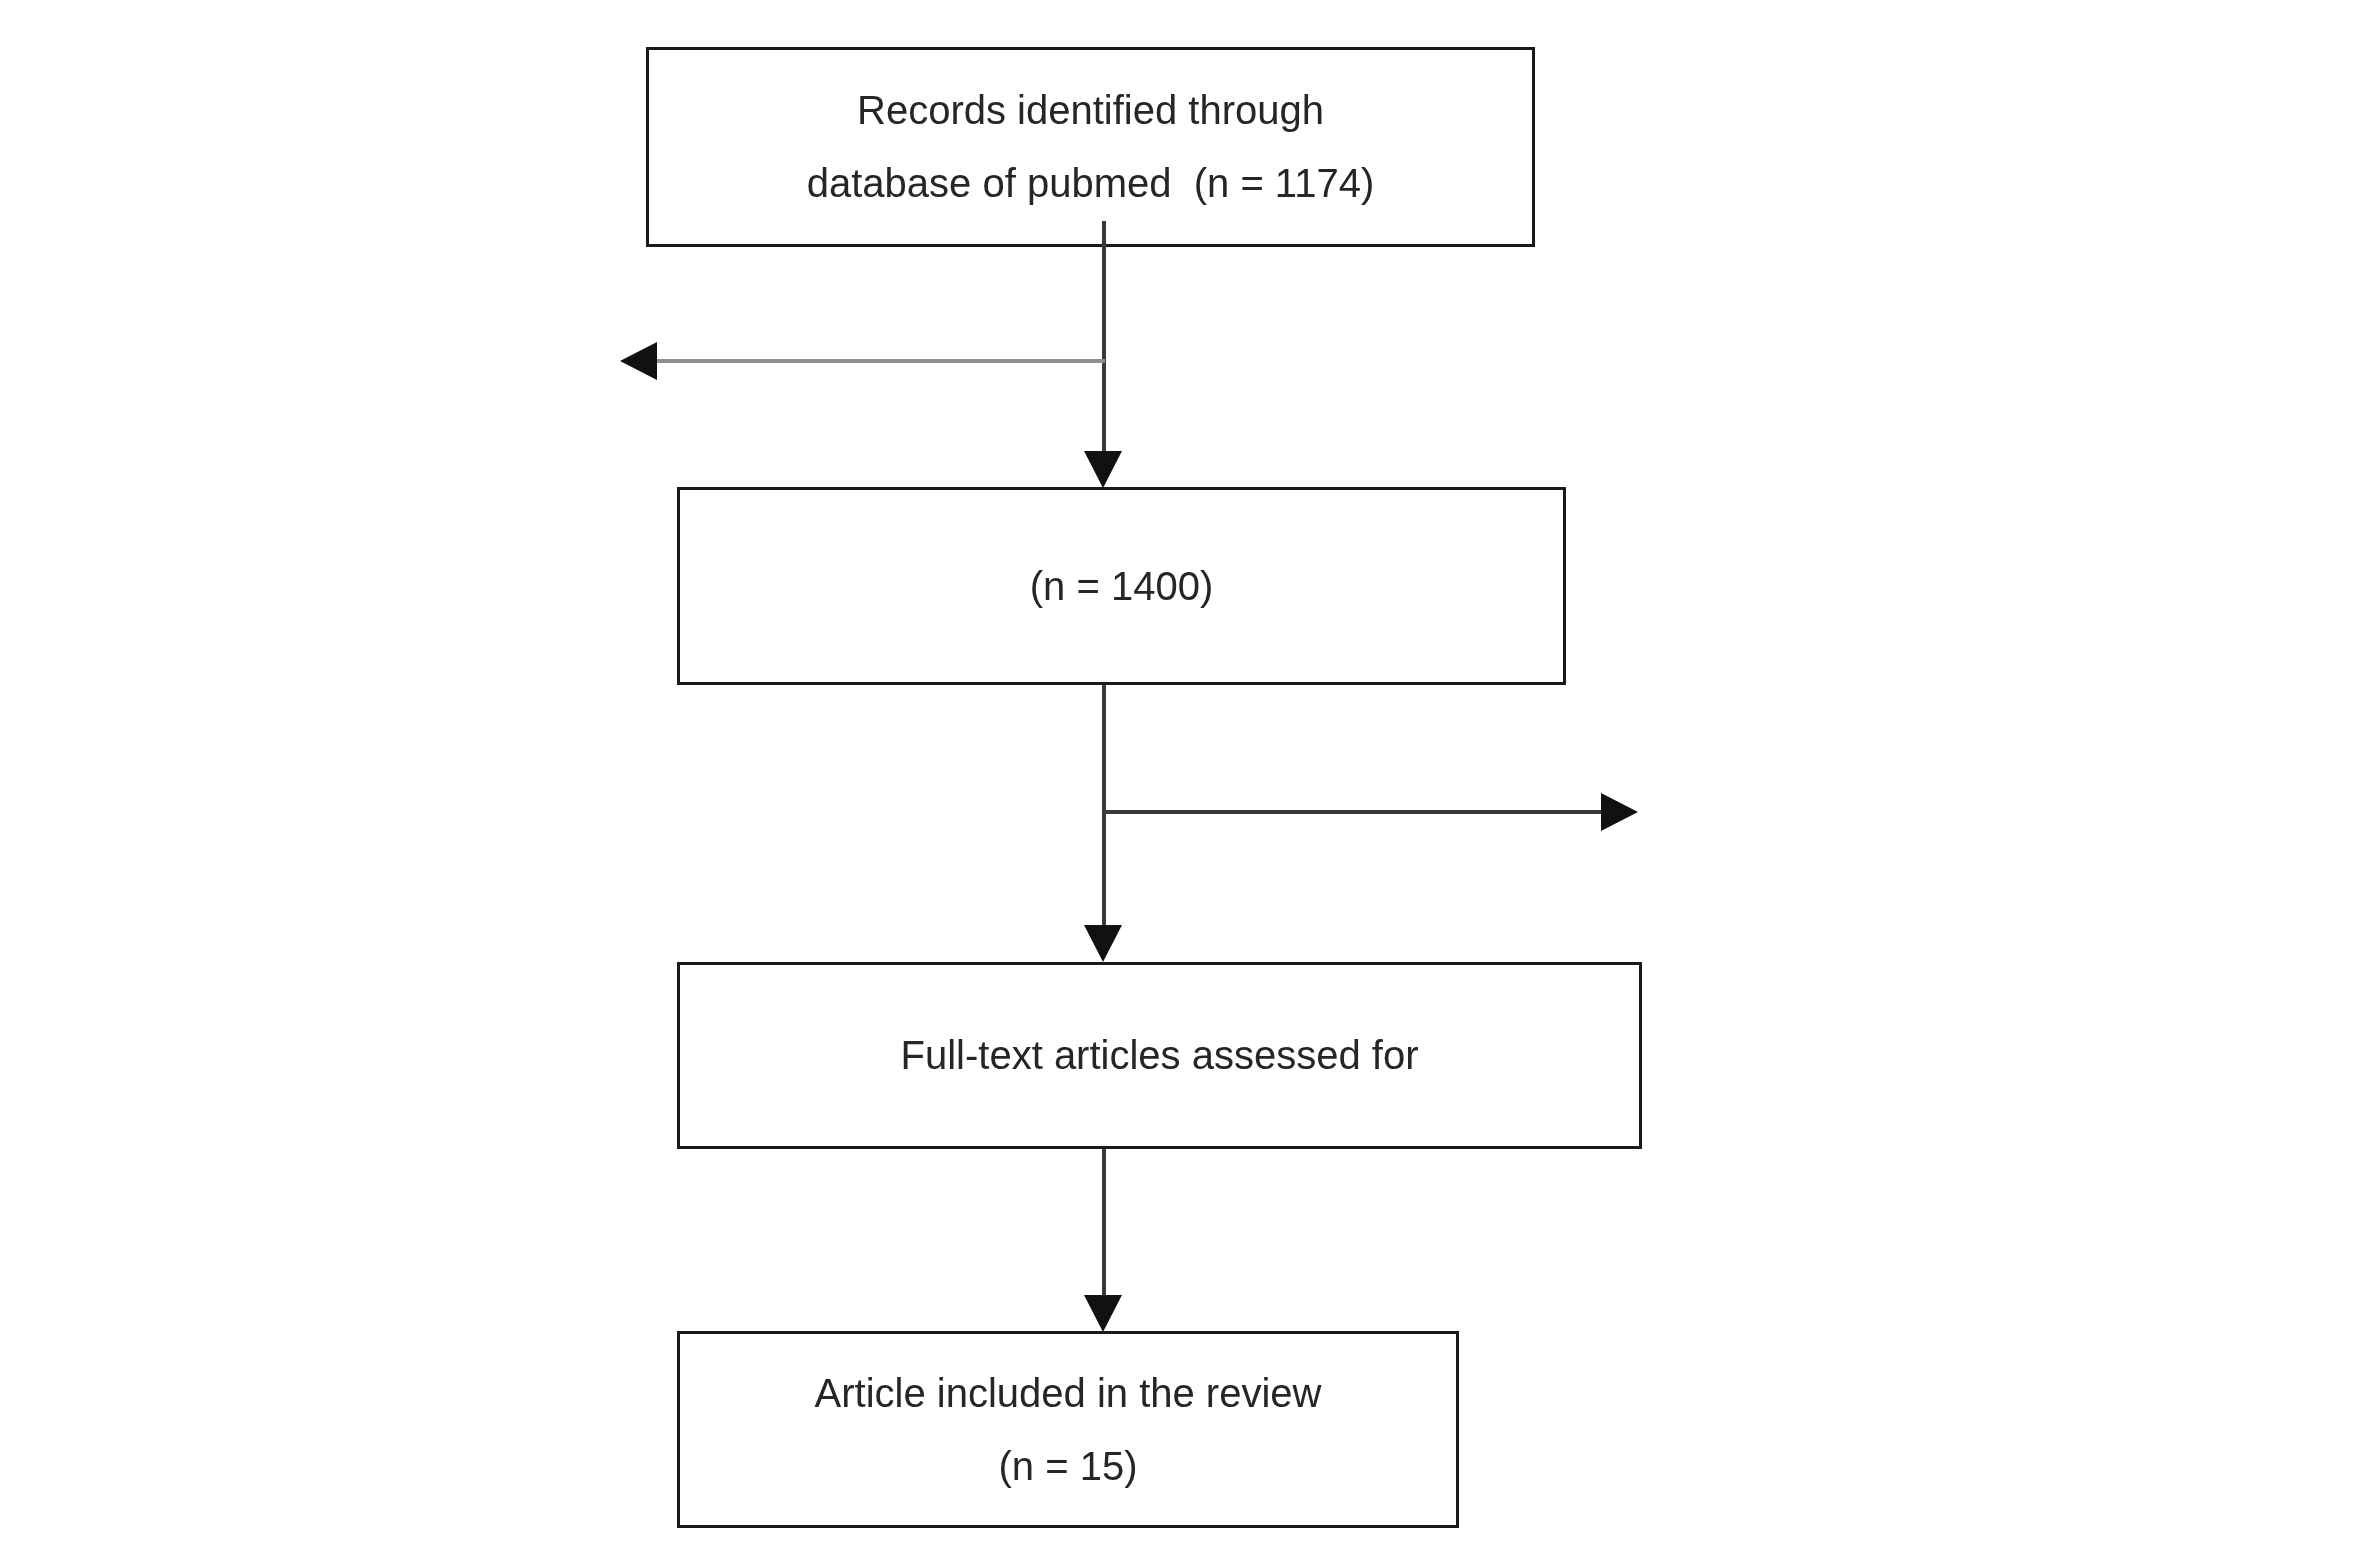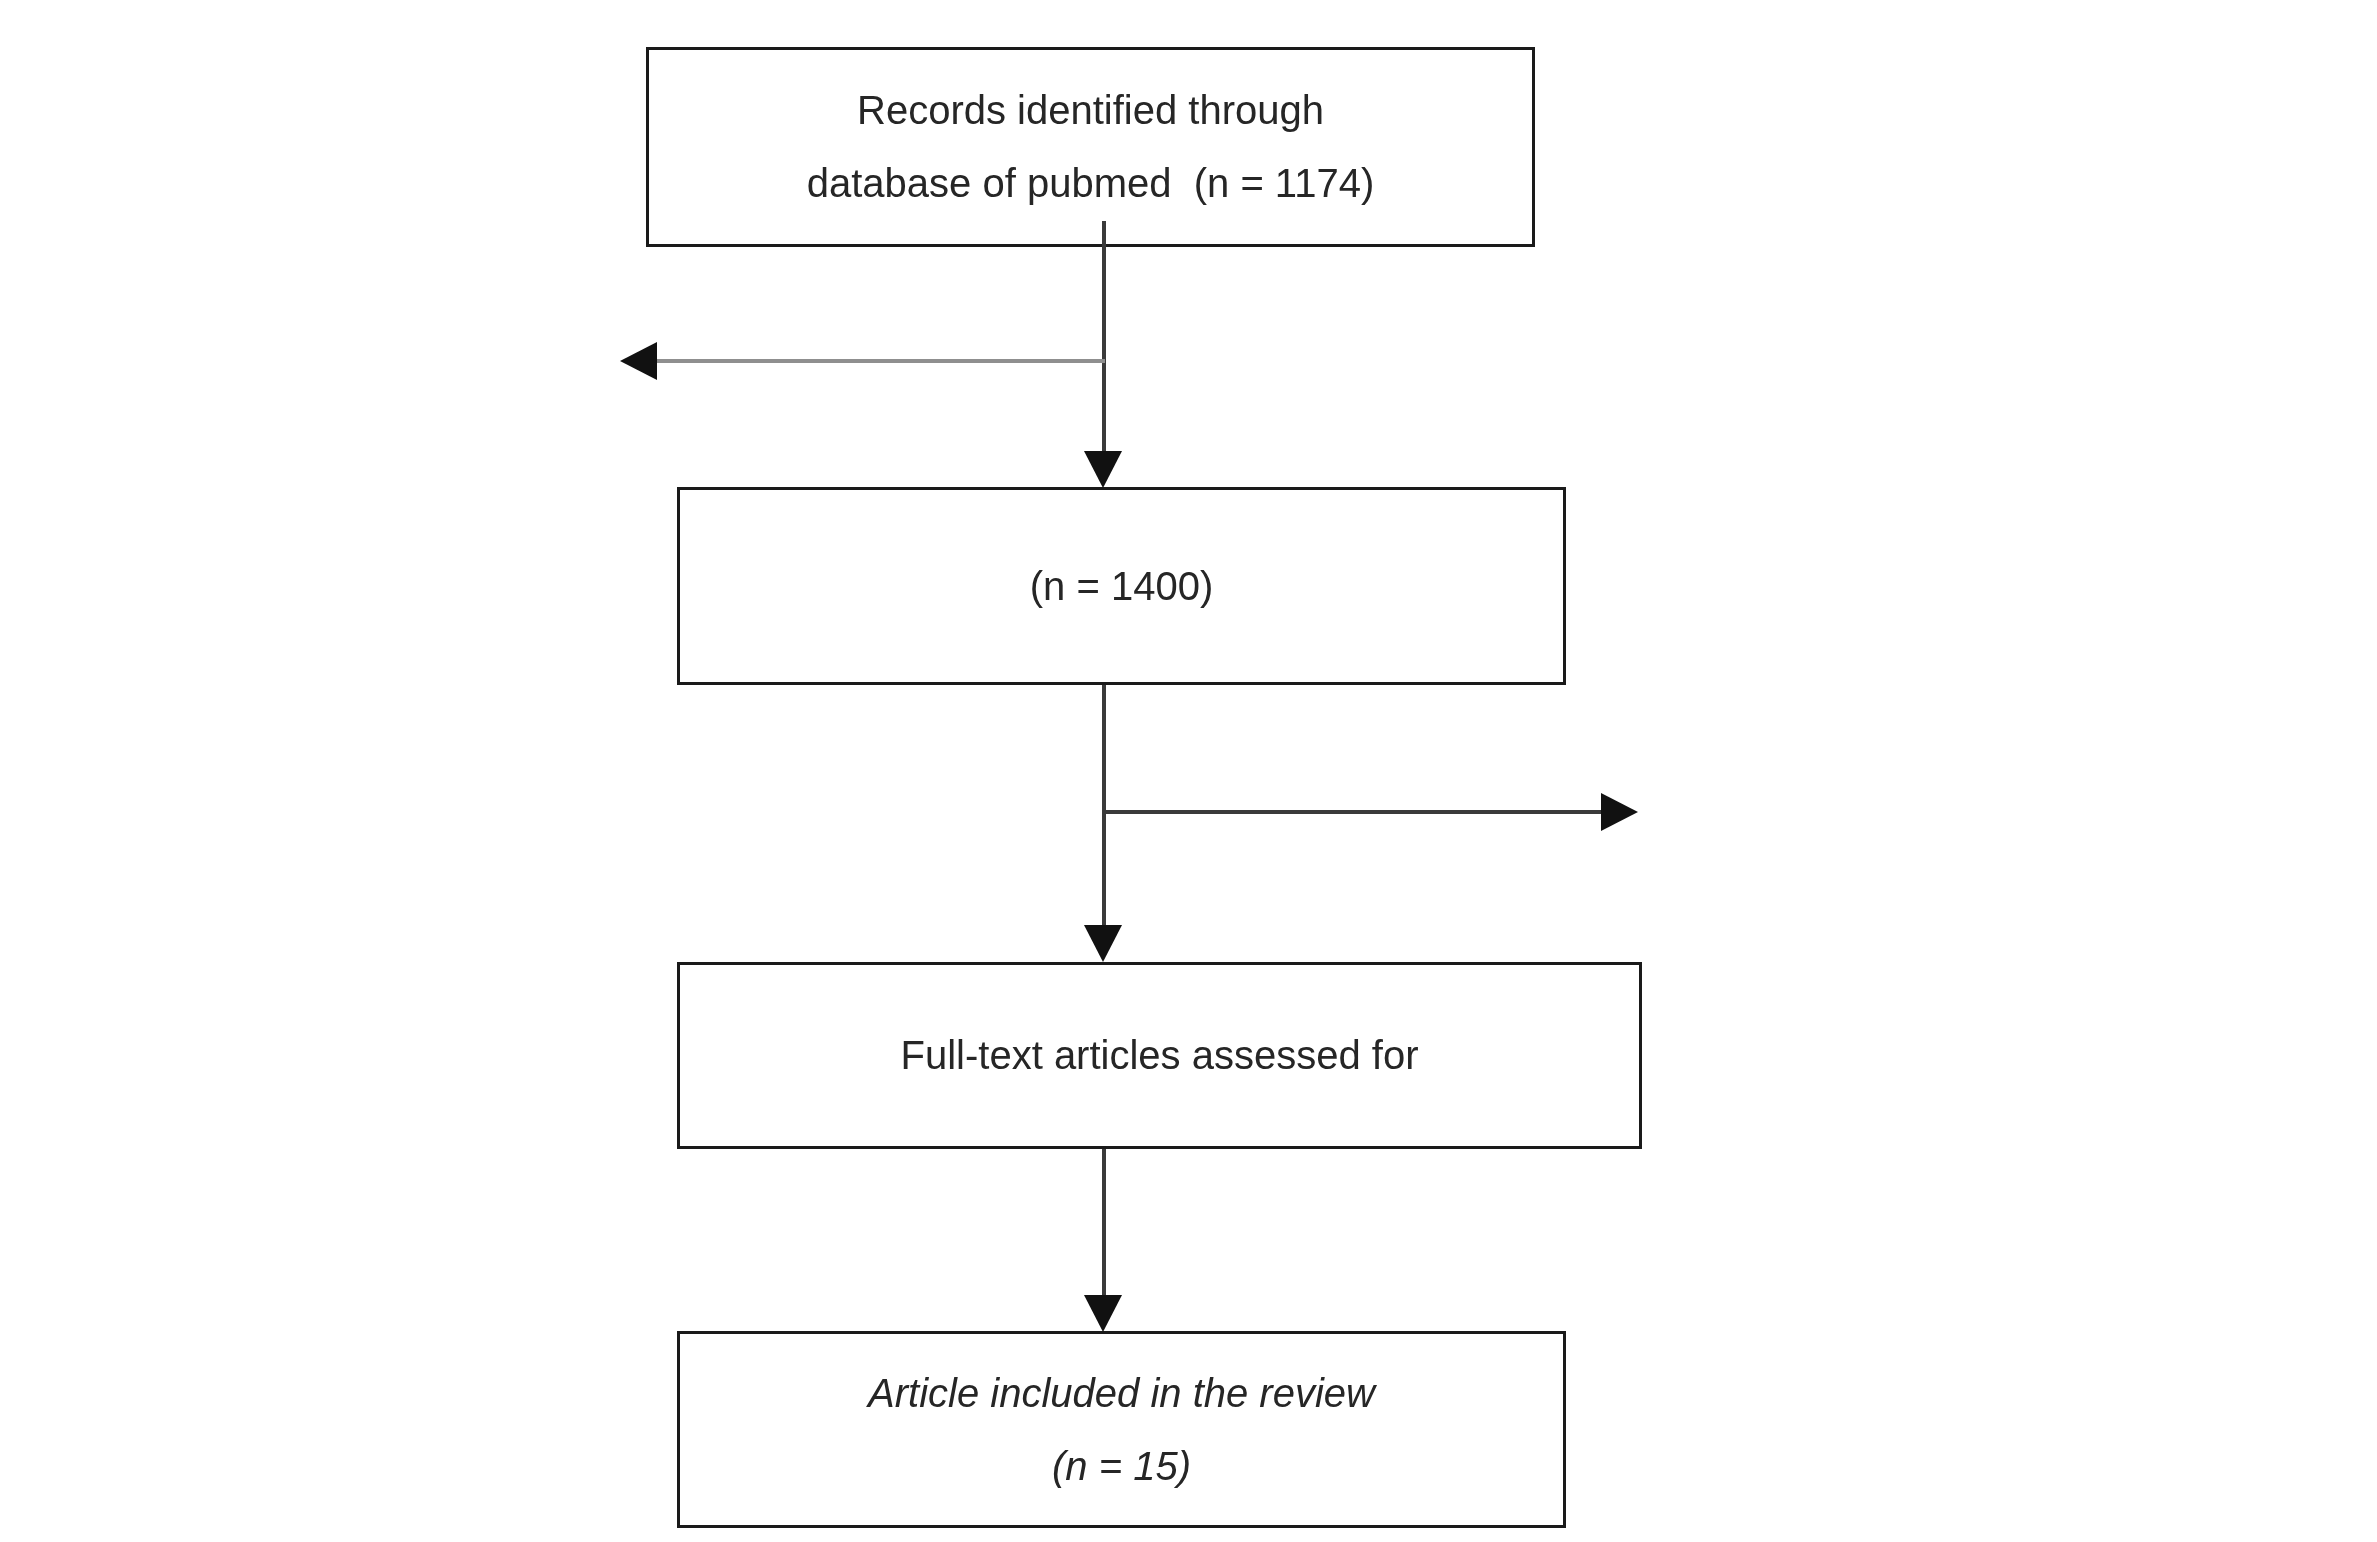--- a/index.html
+++ b/index.html
@@ -36,21 +36,21 @@
     line-height: 73px;
   }
   .line { white-space: pre; }
 
   
   #box-records      { left: 646px;  top: 21px;   width: 889px; height: 200px; margin-top: 26px; }
   #box-duplications { left: 8.7px;   top: 303px;  width: 611px;  height: 124px; }
   #box-screened     { left: 677px;  top: 487px;  width: 889px; height: 198px; }
   #box-irrelevant   { left: 1638px; top: 749px;  width: 736px;  height: 124px; }
   #box-fulltext     { left: 677px;  top: 962px; width: 965px; height: 187px; }
-  #box-included     { left: 677px;  top: 1331px; width: 889px; height: 197px; font-style: italic; }
+  #box-included     { left: 677px;  top: 1331px; width: 782px; height: 197px; }
 
   
   .vline, .hline { position: absolute; background: var(--connector); }
   .hline.light { background: var(--connector-light); }
 
   #v-records-screened  { left: 1102px; top: 221px;  width: 3.5px; height: 233px; }
   #v-screened-fulltext { left: 1102px; top: 685px;  width: 3.5px; height: 244px; }
   #v-fulltext-included { left: 1102px; top: 1149px; width: 3.5px; height: 150px; }
   #h-to-duplications   { left: 651px;  top: 359px;  width: 454px; height: 4.4px; }
   #h-to-irrelevant     { left: 1103px; top: 810px;  width: 501px; height: 4.4px; }

